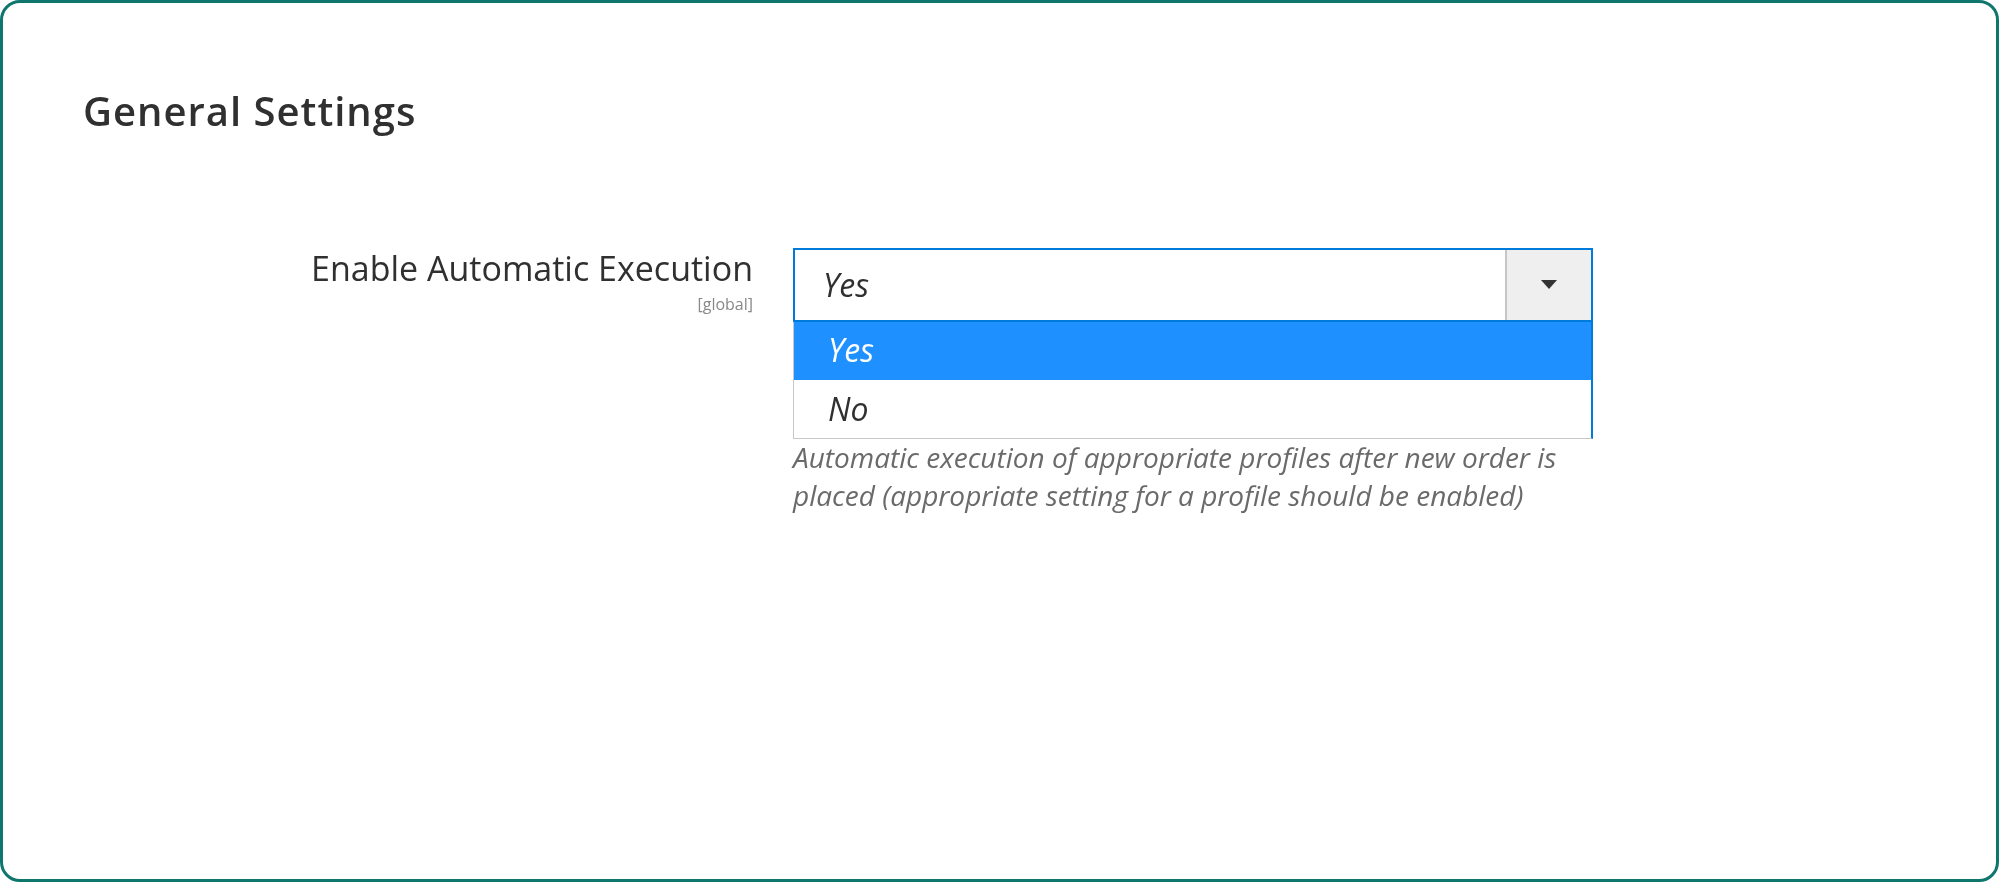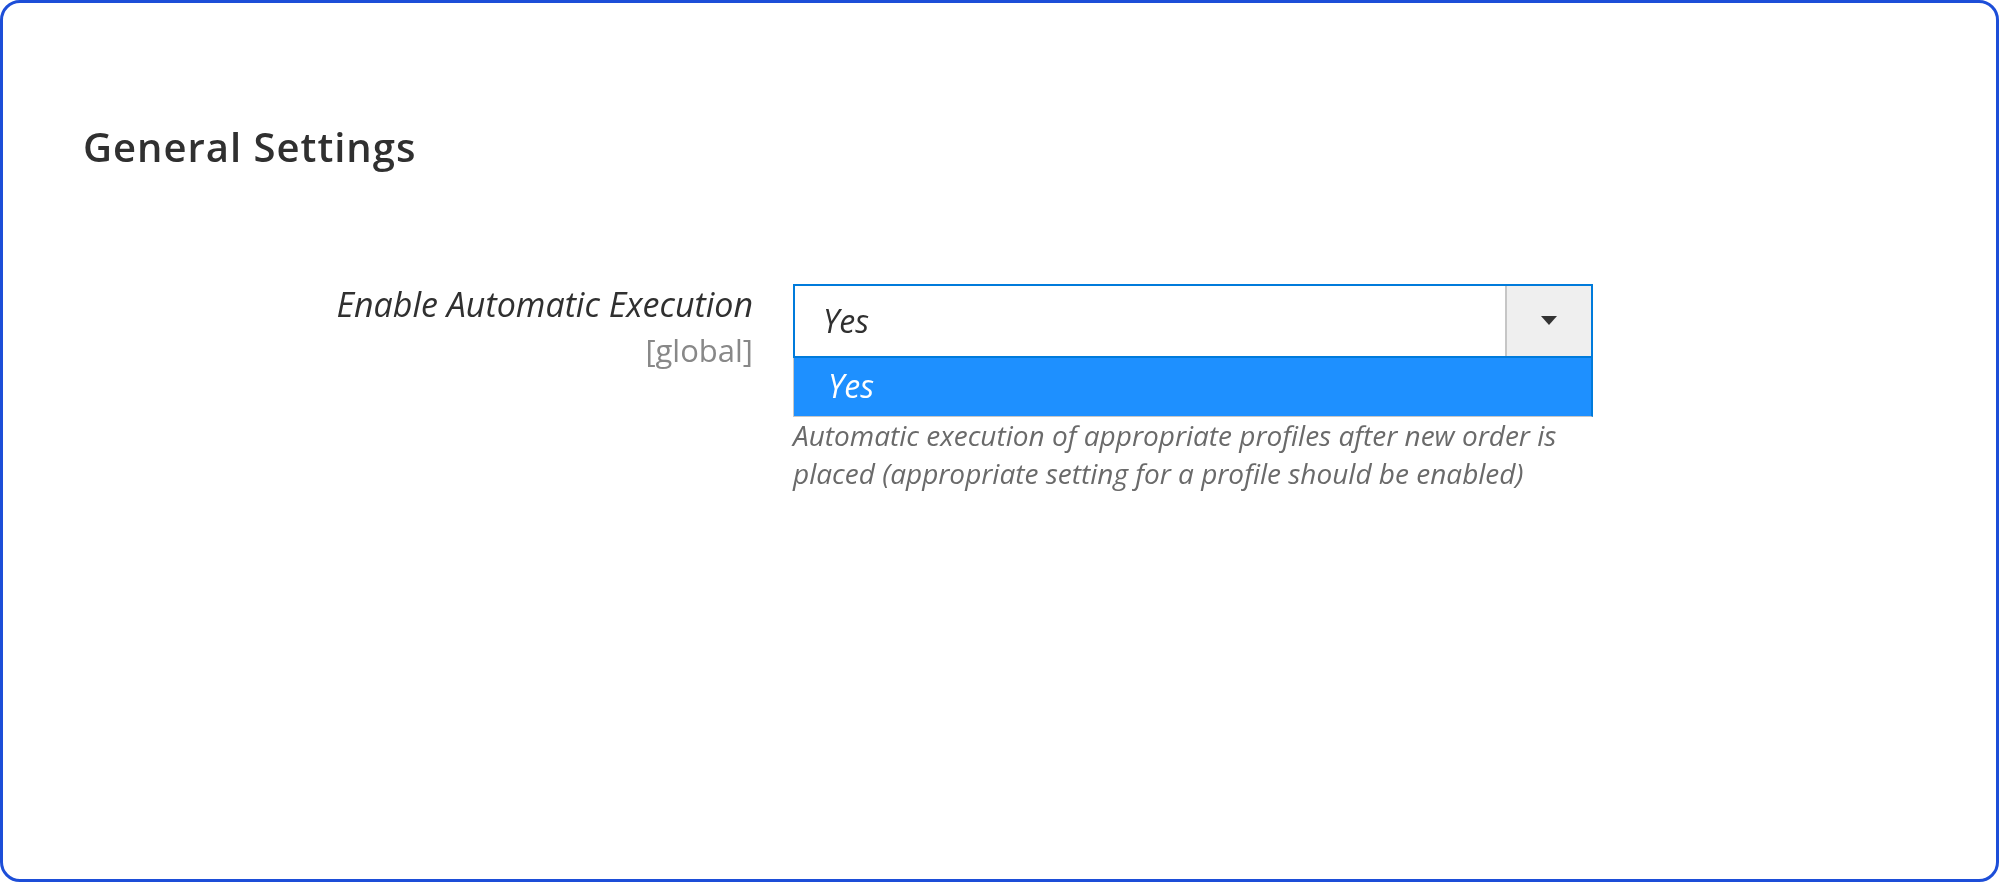--- a/index.html
+++ b/index.html
@@ -4,25 +4,25 @@
 <style>
   html, body {
     margin: 0;
     padding: 0;
     font-family: "Segoe UI", "Open Sans", Arial, sans-serif;
     background: #ffffff;
     color: #303030;
   }
   .frame {
     box-sizing: border-box;
-    border: 3px solid #1d4ed8;
+    border: 3px solid #0f766e;
     border-radius: 20px;
     width: 1999px;
     height: 882px;
-    padding: 116px 100px 40px 80px;
+    padding: 80px 100px 40px 80px;
     position: relative;
   }
   .section-title {
     font-size: 40px;
     font-weight: 600;
     letter-spacing: 1px;
     color: #303030;
     margin-bottom: 110px;
   }
   .field-row {
@@ -32,25 +32,24 @@
   .label-col {
     width: 710px;
     text-align: right;
     padding-right: 40px;
     box-sizing: border-box;
   }
   .field-label {
     font-size: 34px;
     color: #303030;
     line-height: 1.2;
-    font-style: italic;
   }
   .field-scope {
     display: block;
-    font-size: 31px;
+    font-size: 16px;
     color: #888;
     margin-top: 4px;
   }
   .control-col {
     flex: 1;
     max-width: 800px;
     font-style: italic;
   }
 
   
@@ -128,19 +127,20 @@
           <span>
             <svg viewBox="0 0 18 12">
                 <path d="M1 1 L9 10 L17 1 Z" fill="#333"></path>
               </svg>
           </span>
         </div>
       </div>
 
       <div class="options-list">
         <div class="option selected">Yes</div>
+        <div class="option">No</div>
       </div>
 
       <div class="field-comment">Automatic execution of appropriate profiles after new order is placed (appropriate setting for a profile should be enabled)</div>
 
     </div>
   </div>
 </div>
 
 </body></html>

